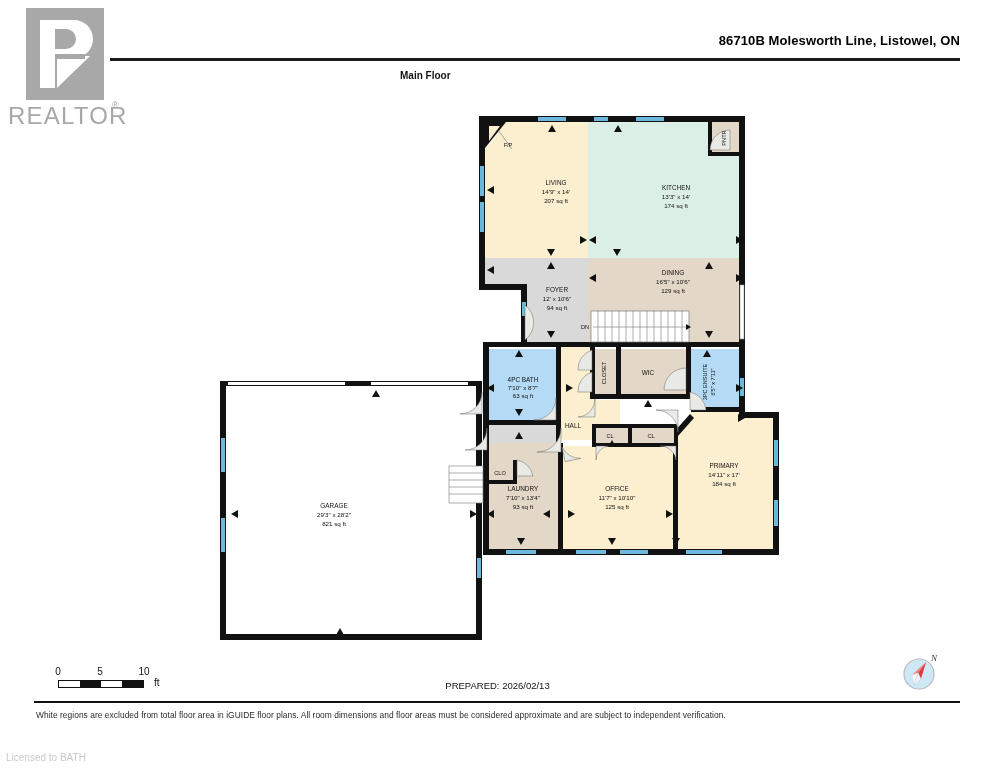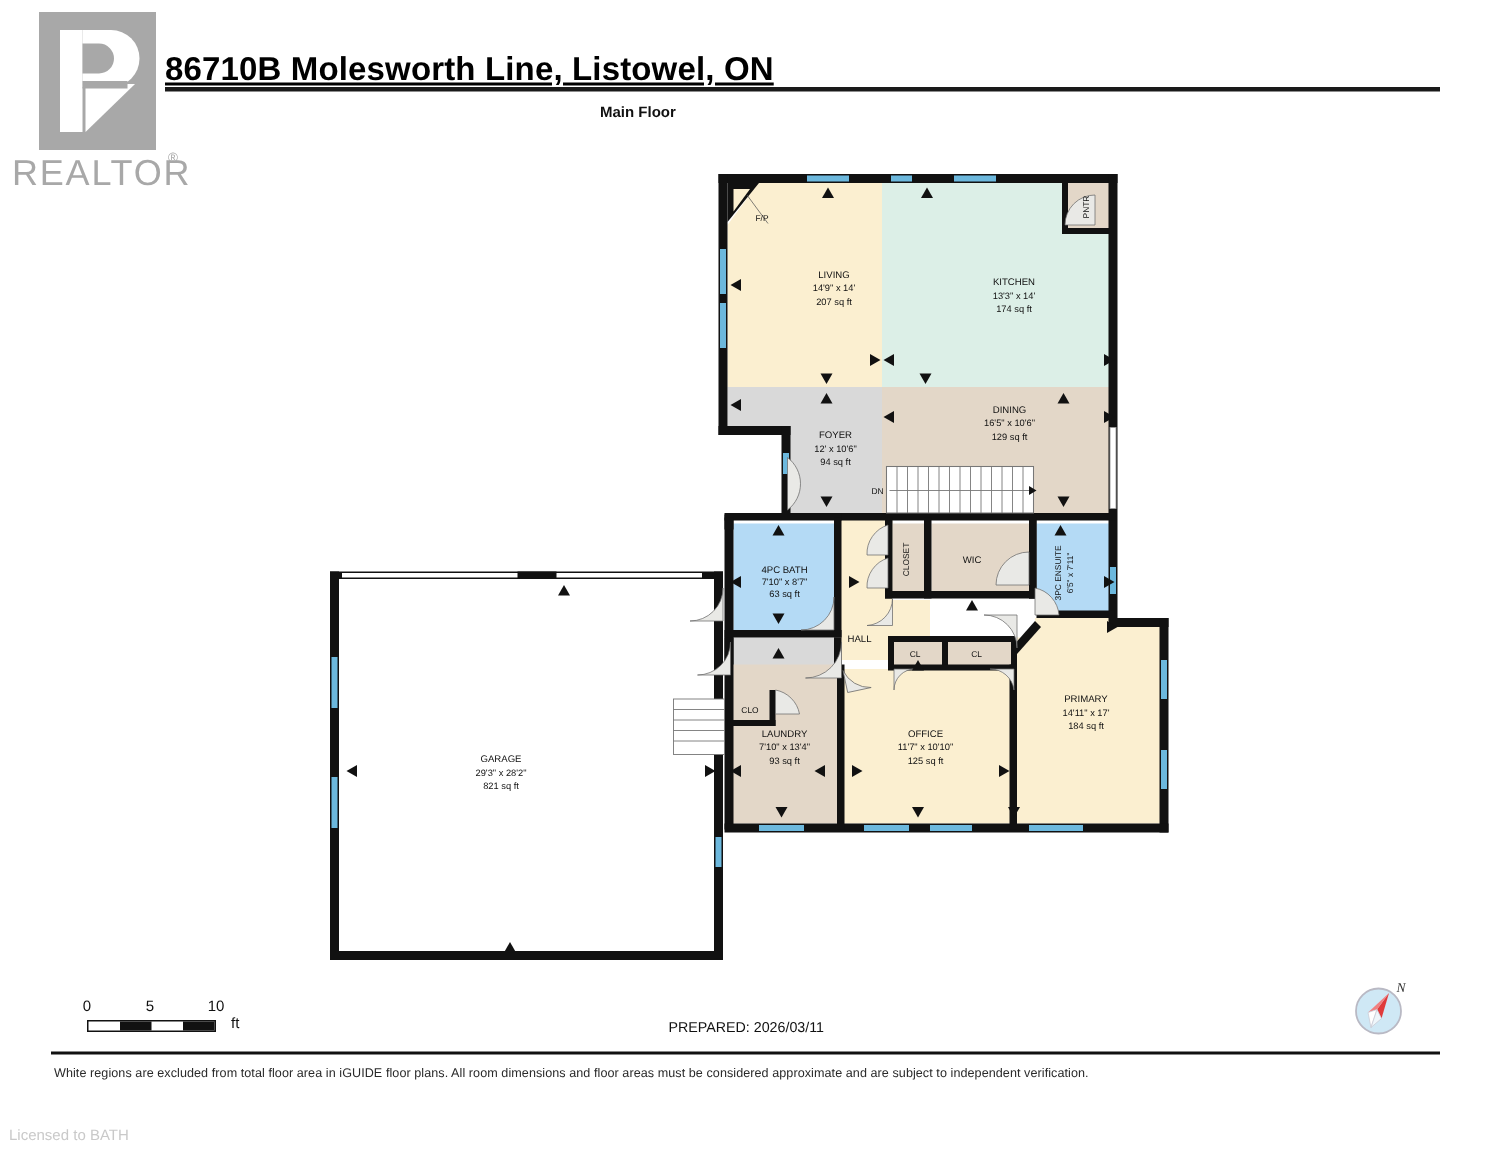--- a/index.html
+++ b/index.html
@@ -74,26 +74,25 @@
     top: 94px;
     font-size: 9px;
     color: #a8a8a8;
   }
 
   
   #title-bar {
     position: absolute;
     left: 110px; top: 33px;
     width: 850px;
-    text-align: left;
-    font-size: 22px;
+    text-align: right;
+    font-size: 13px;
     font-weight: bold;
     letter-spacing: 0.1px;
     color: #000000;
-    text-decoration: underline;
   }
   #title-rule {
     position: absolute;
     left: 110px; top: 58px;
     width: 850px;
     height: 3px;
     background: #1a1a1a;
   }
   #summary {
     position: absolute;
@@ -522,21 +521,21 @@
   </div>
   <div id="scale-track">
     <div class="scale-seg"></div>
     <div class="scale-seg dark"></div>
     <div class="scale-seg"></div>
     <div class="scale-seg dark"></div>
   </div>
   <div id="scale-unit">ft</div>
 </div>
 
-<div id="prepared">PREPARED: 2026/03/11</div>
+<div id="prepared">PREPARED: 2026/02/13</div>
 
 <div id="compass">
   <svg width="48" height="48" viewBox="0 0 48 48" xmlns="http://www.w3.org/2000/svg">
     <circle cx="21" cy="26" r="15" fill="#cfe8f5" stroke="#b9b9c4" stroke-width="1.2"></circle>
     <polygon points="28,14 23,31 20,25" fill="#e03a3a"></polygon>
     <polygon points="28,14 20,25 14,27" fill="#f08080"></polygon>
     <polygon points="14,27 20,25 16,37" fill="#ffffff" stroke="#c9c9d4" stroke-width="0.5"></polygon>
     <polygon points="20,25 23,31 16,37" fill="#eef6fb" stroke="#c9c9d4" stroke-width="0.5"></polygon>
     <text x="33" y="13" font-family="Liberation Serif, serif" font-size="9" font-style="italic" fill="#333">N</text>
   </svg>

